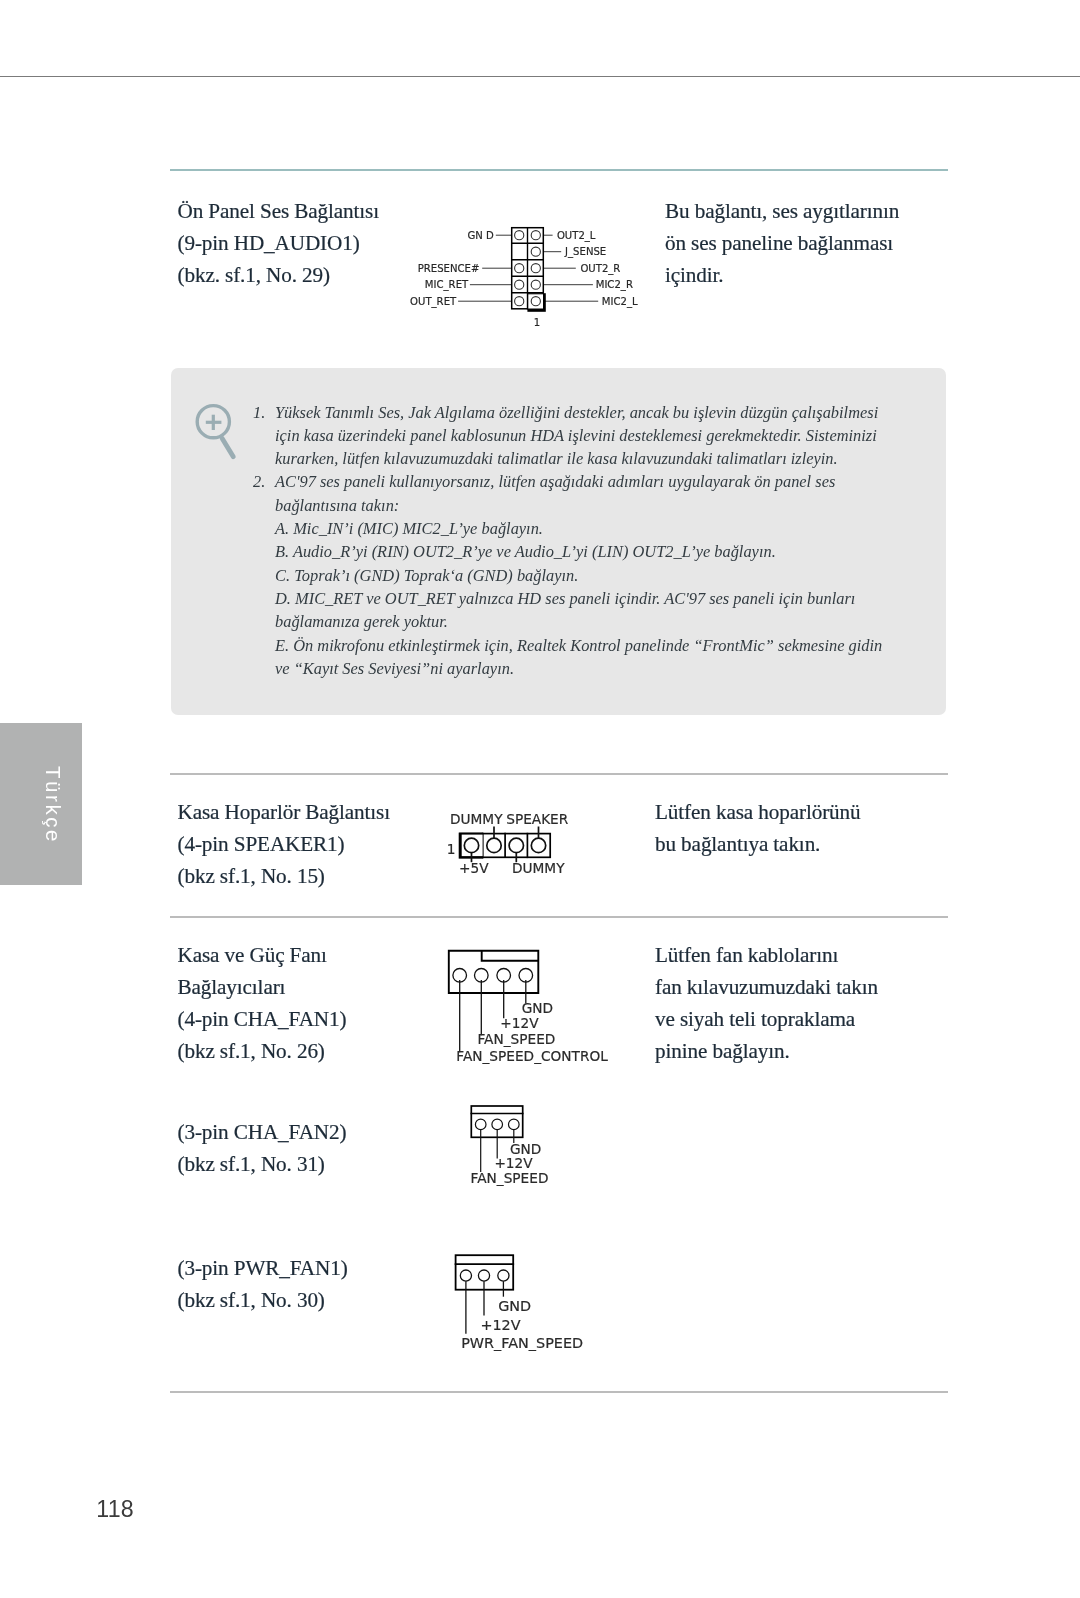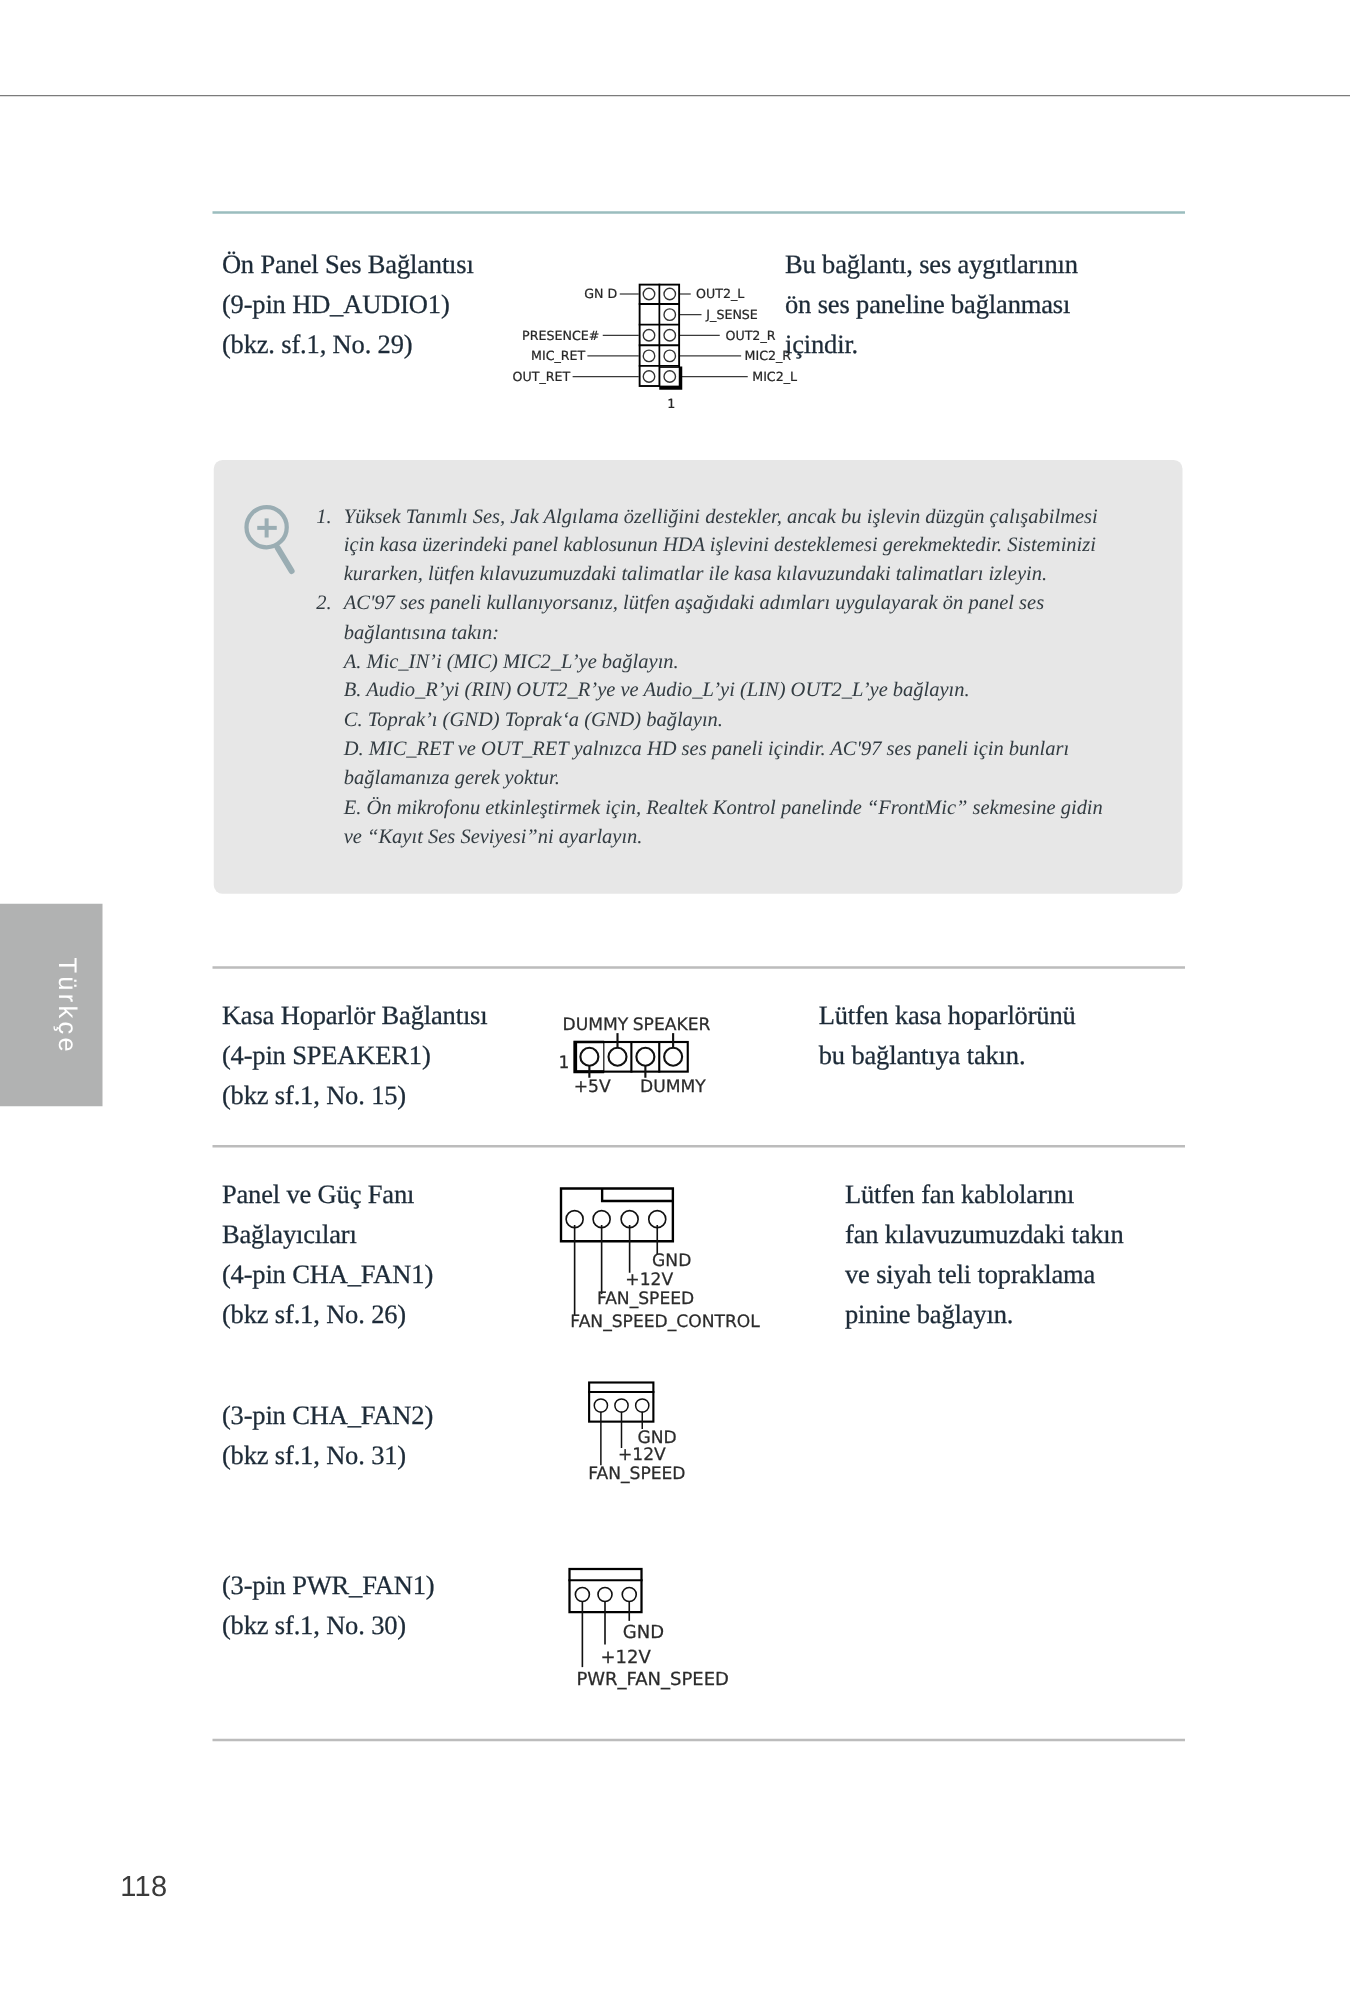--- a/index.html
+++ b/index.html
@@ -55,21 +55,21 @@
 <div class="page">
   <div class="hdr-rule"></div>
 
   <div class="rule teal-rule" style="left:170px;top:169.4px;width:778px;"></div>
 
   <div class="col-left" style="left:177.5px;top:194.6px;">
     <div>Ön Panel Ses Bağlantısı</div>
     <div>(9-pin HD_AUDIO1)</div>
     <div>(bkz. sf.1, No. 29)</div>
   </div>
-  <div class="col-right" style="left:628px;top:194.6px;">
+  <div class="col-right" style="left:665px;top:194.6px;">
     <div>Bu bağlantı, ses aygıtlarının</div>
     <div>ön ses paneline bağlanması</div>
     <div>içindir.</div>
   </div>
 
   <div class="diagram" style="left:400px;top:216px;">
     <svg width="260" height="120" viewBox="0 0 260 120">
       <g stroke="#3a3a3a" stroke-width="1" fill="none">
         <line x1="95.8" y1="19.2" x2="111" y2="19.2"></line>
         <line x1="82.2" y1="52.2" x2="111" y2="52.2"></line>
@@ -226,26 +226,26 @@
         <text x="19" y="68.3">+5V</text>
         <text x="72" y="68.3">DUMMY</text>
         <text x="11.1" y="49.4" text-anchor="middle">1</text>
       </g>
     </svg>
   </div>
 
   <div class="rule gray-rule" style="left:170px;top:916px;width:778px;"></div>
 
   <div class="col-left" style="left:177.5px;top:938.9px;width:440px;">
-    <div>Panel ve Güç Fanı</div>
+    <div>Kasa ve Güç Fanı</div>
     <div>Bağlayıcıları</div>
     <div>(4-pin CHA_FAN1)</div>
     <div>(bkz sf.1, No. 26)</div>
   </div>
-  <div class="col-right" style="left:676px;top:938.9px;width:300px;">
+  <div class="col-right" style="left:655px;top:938.9px;width:300px;">
     <div>Lütfen fan kablolarını</div>
     <div>fan kılavuzumuzdaki takın</div>
     <div>ve siyah teli topraklama</div>
     <div>pinine bağlayın.</div>
   </div>
 
   <div class="diagram" style="left:440px;top:940px;">
     <svg width="200" height="130" viewBox="0 0 200 130">
       <g stroke="#000" fill="#fff">
         <path d="M8.8 10.8 L98.3 10.8 L98.3 53 L8.8 53 Z" stroke-width="1.9"></path>

